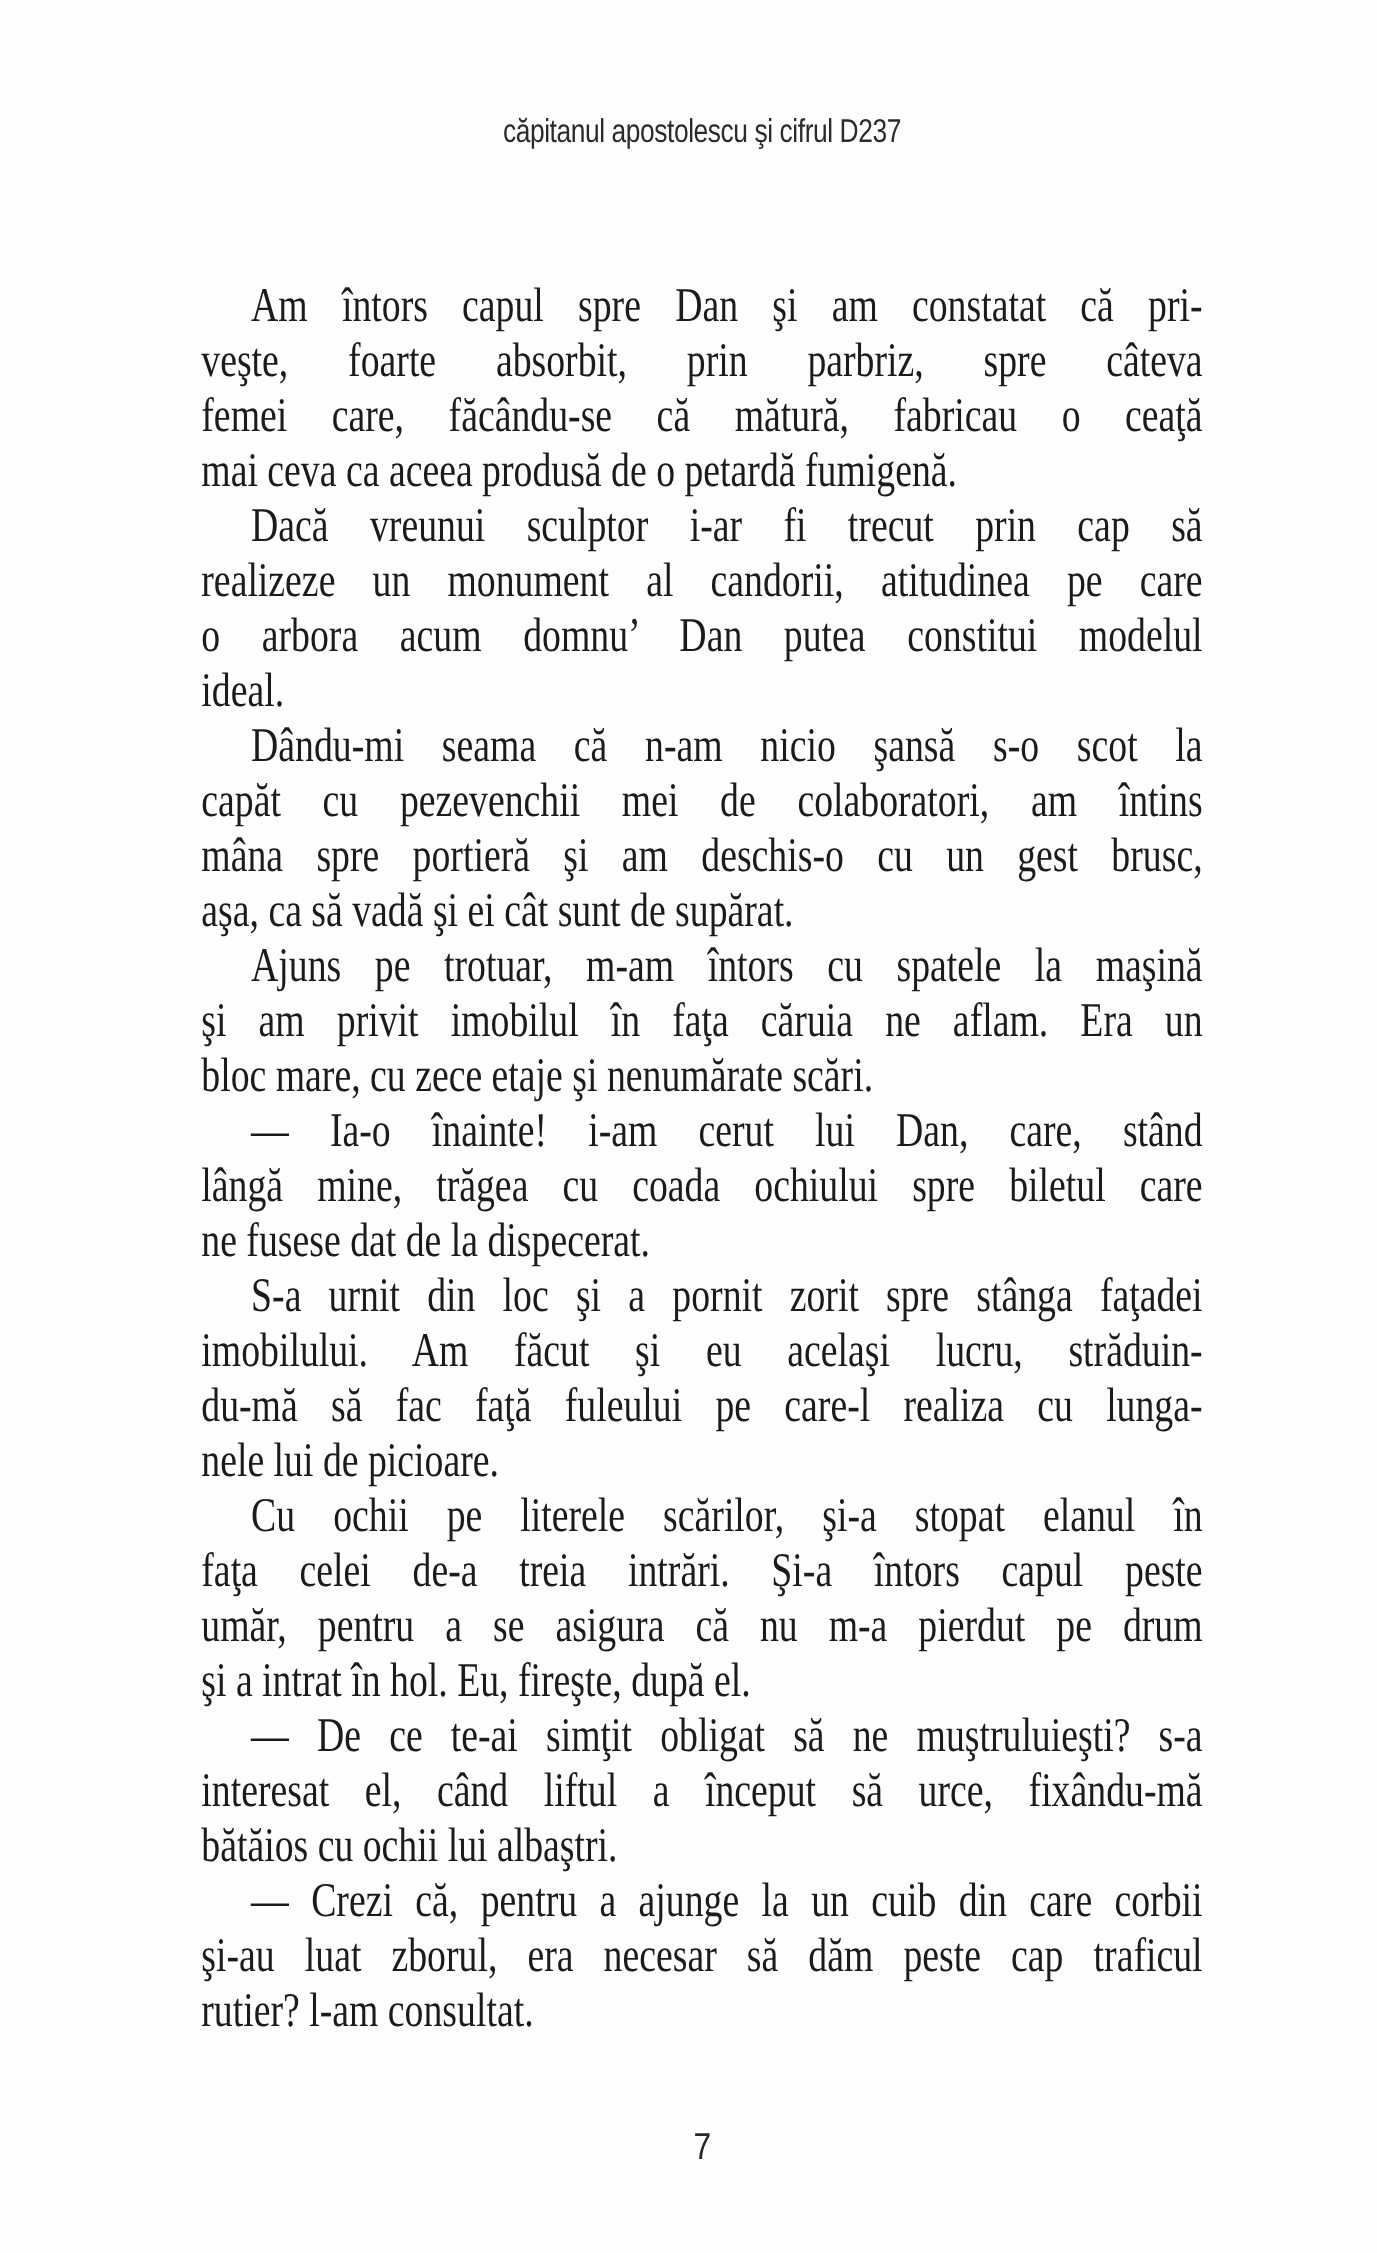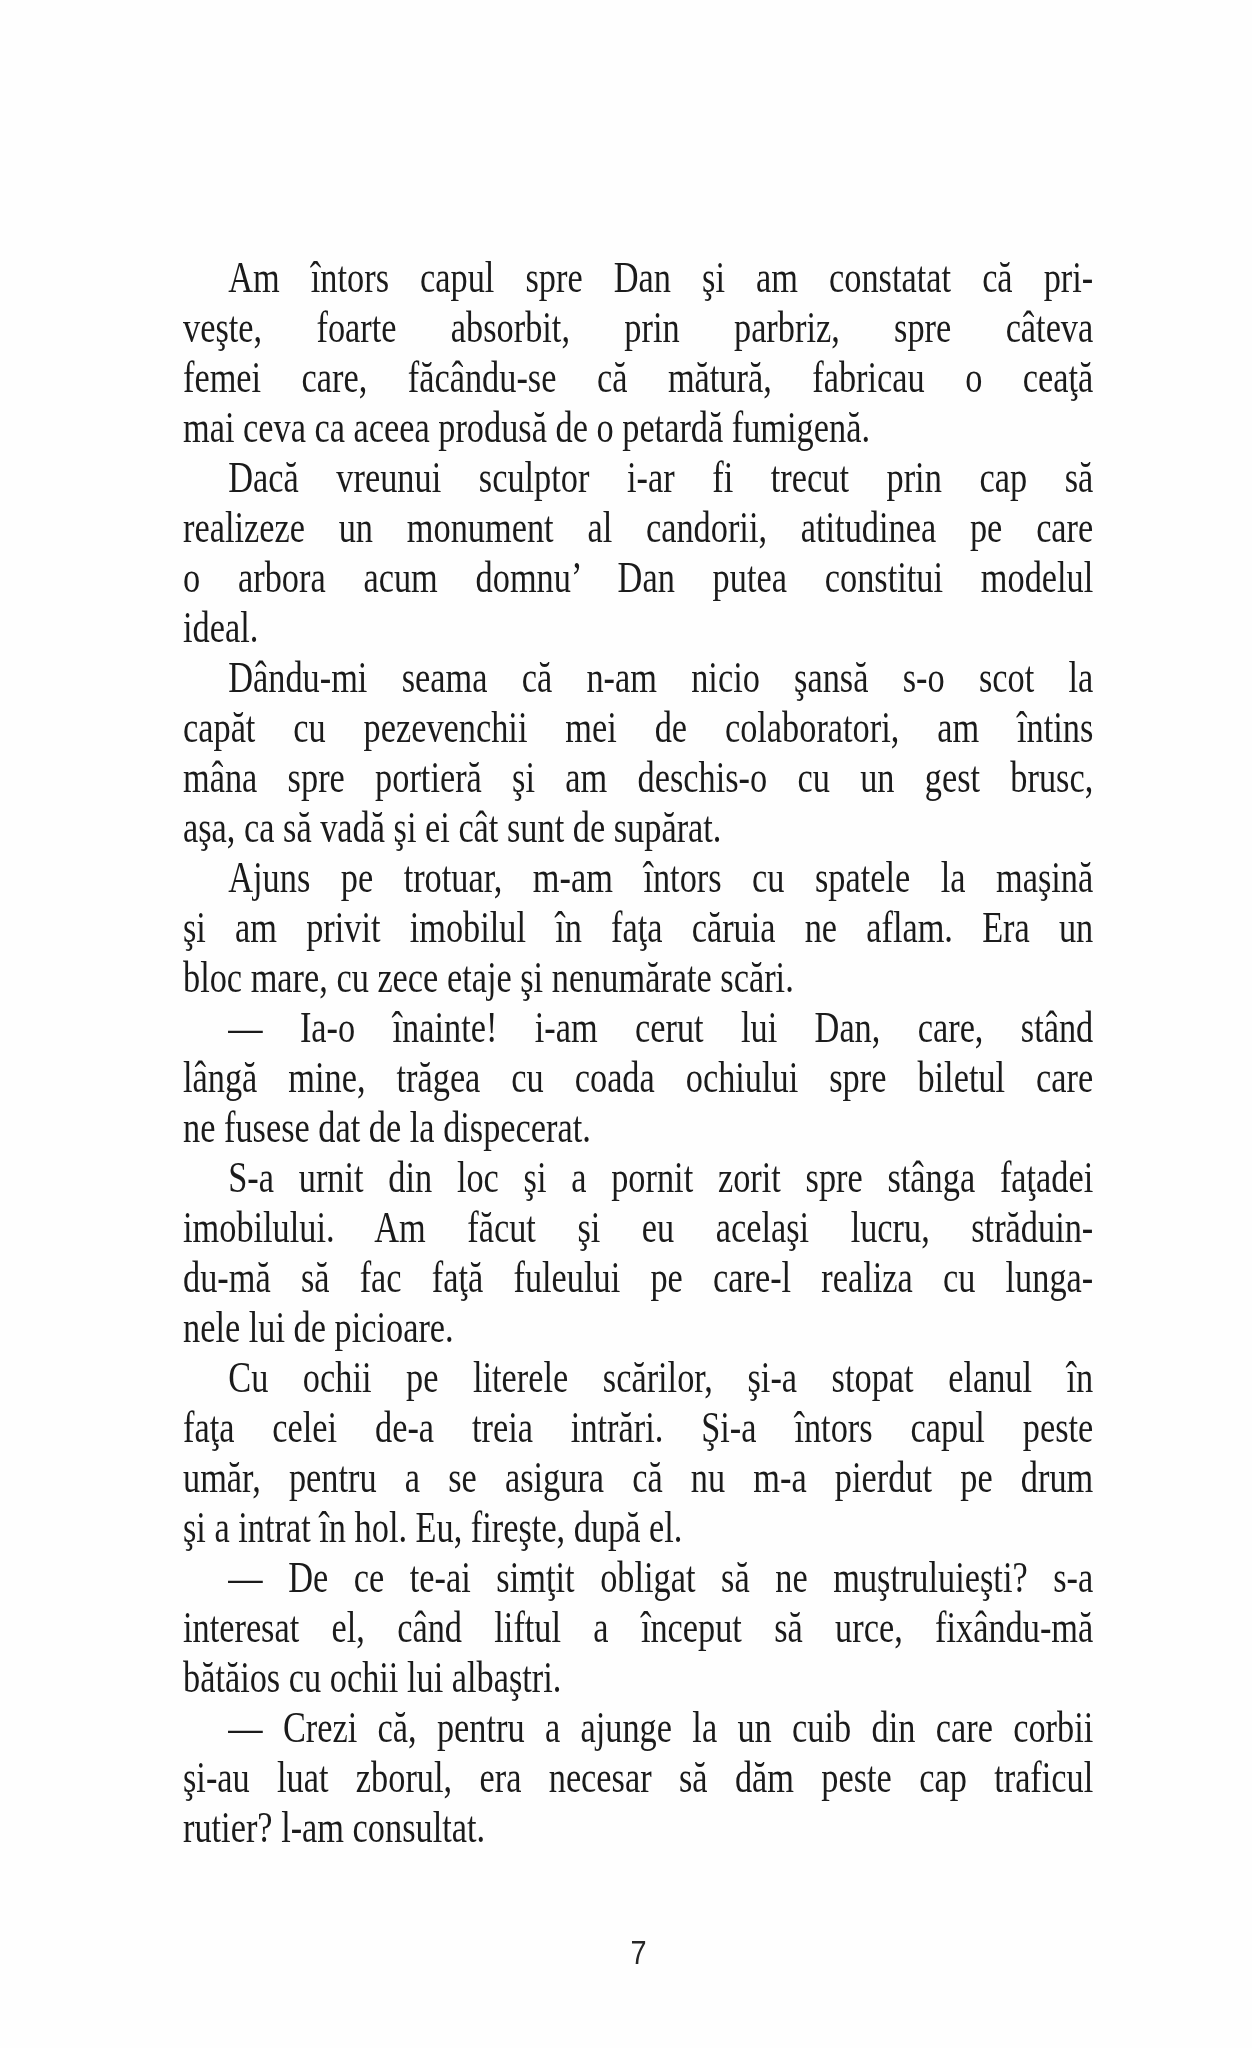--- a/index.html
+++ b/index.html
@@ -64,20 +64,23 @@
     line-height: 36px;
     transform: scaleX(0.85);
     transform-origin: 50% 0;
   }
 </style>
 </head>
 <body>
 
 <div class="page">
 
+  <div class="running-header">
+    <span class="hdr-inner">căpitanul apostolescu şi cifrul D237</span>
+  </div>
 
   <div class="text-block">
 
     <div class="paragraph">
       <div class="line j first">Am întors capul spre Dan şi am constatat că pri-</div>
       <div class="line j">veşte, foarte absorbit, prin parbriz, spre câteva</div>
       <div class="line j">femei care, făcându-se că mătură, fabricau o ceaţă</div>
       <div class="line last">mai ceva ca aceea produsă de o petardă fumigenă.</div>
     </div>
 

